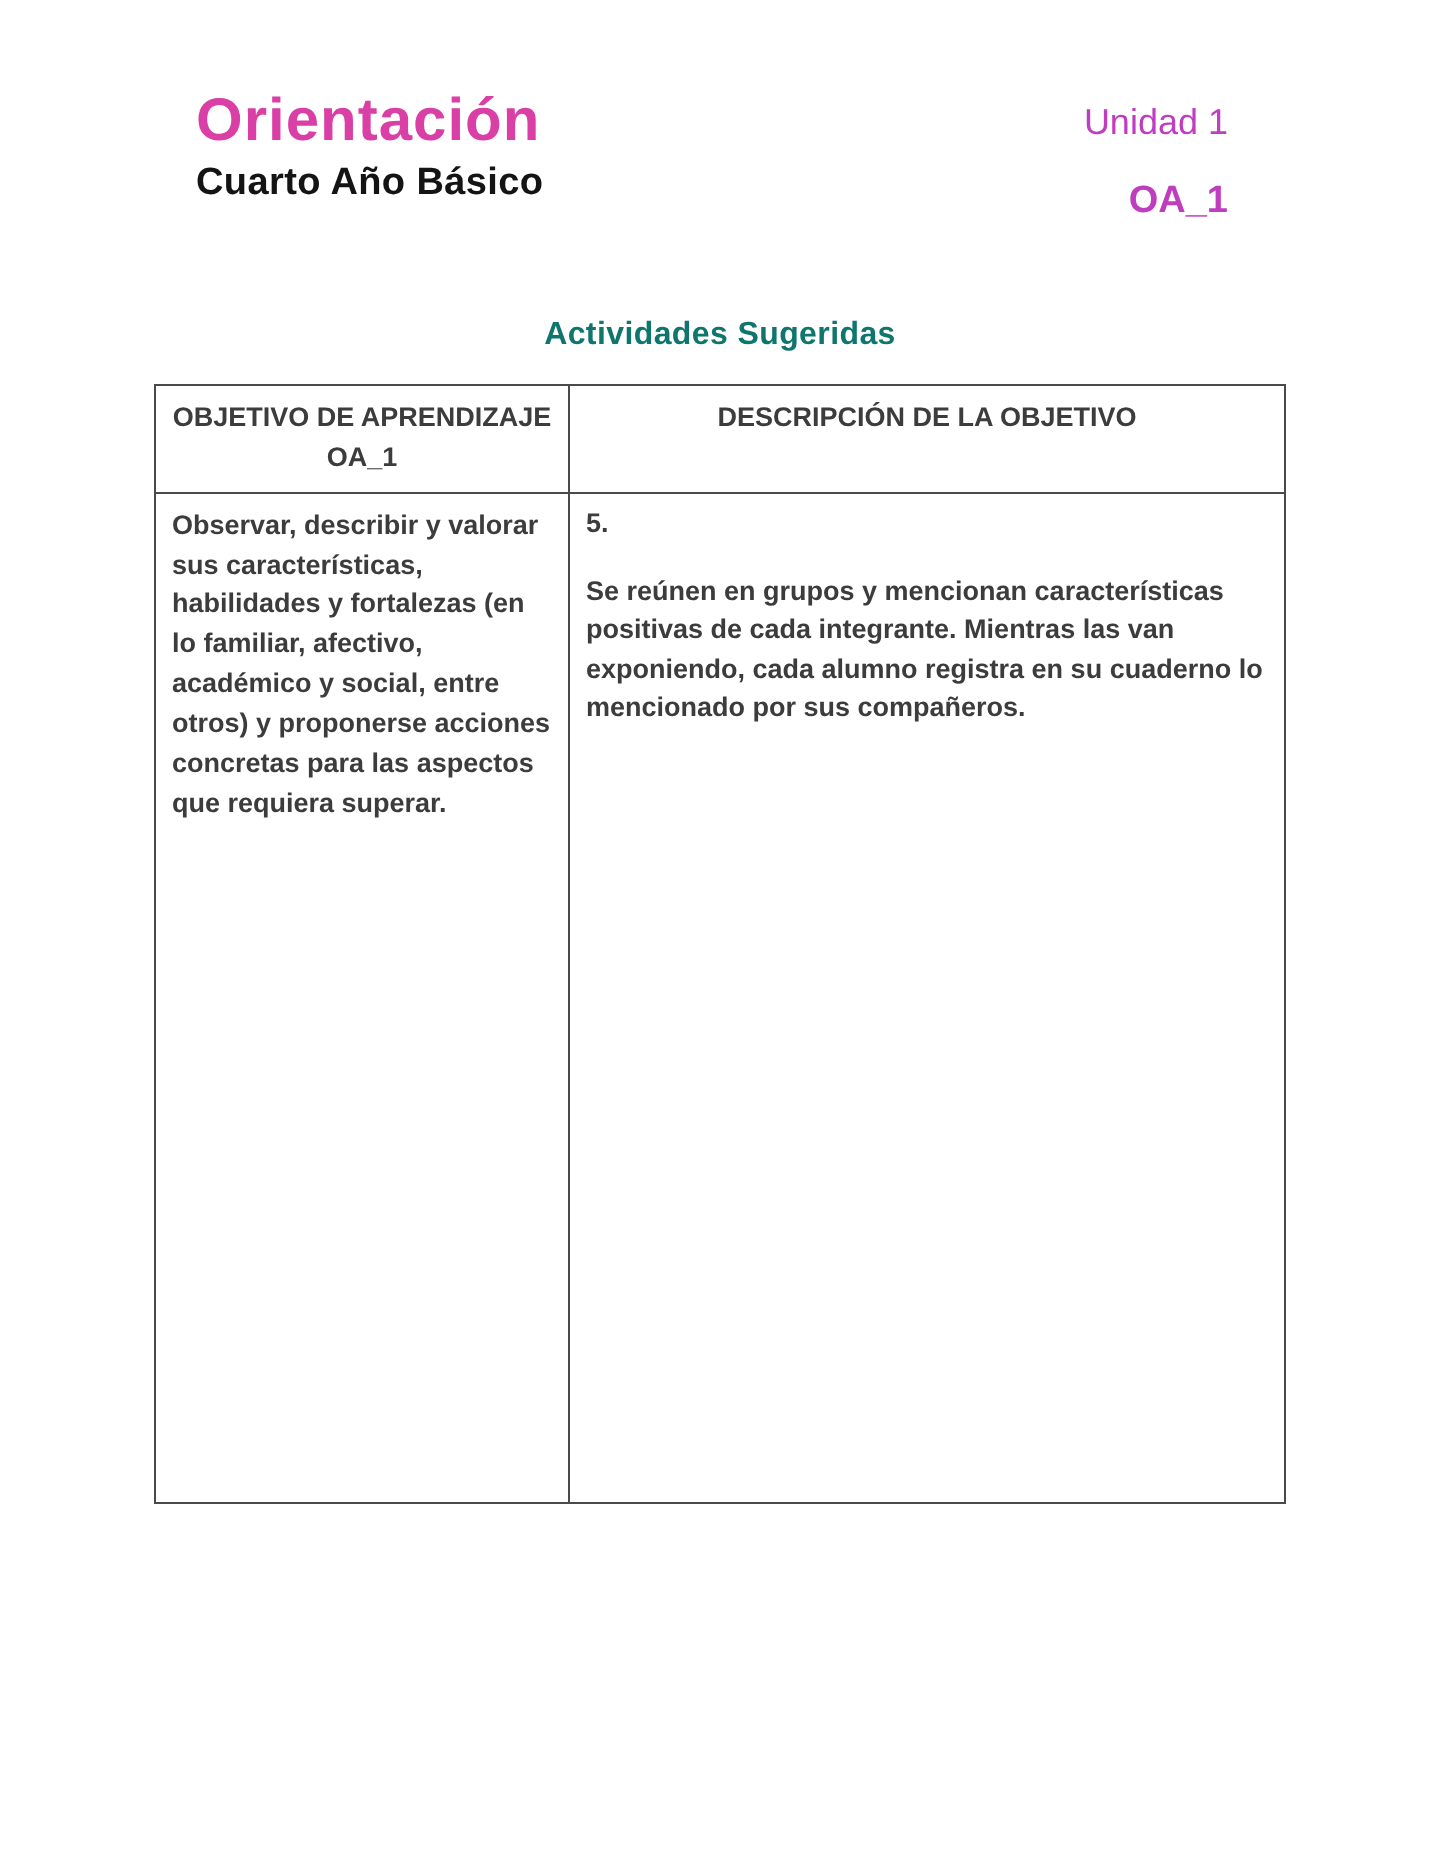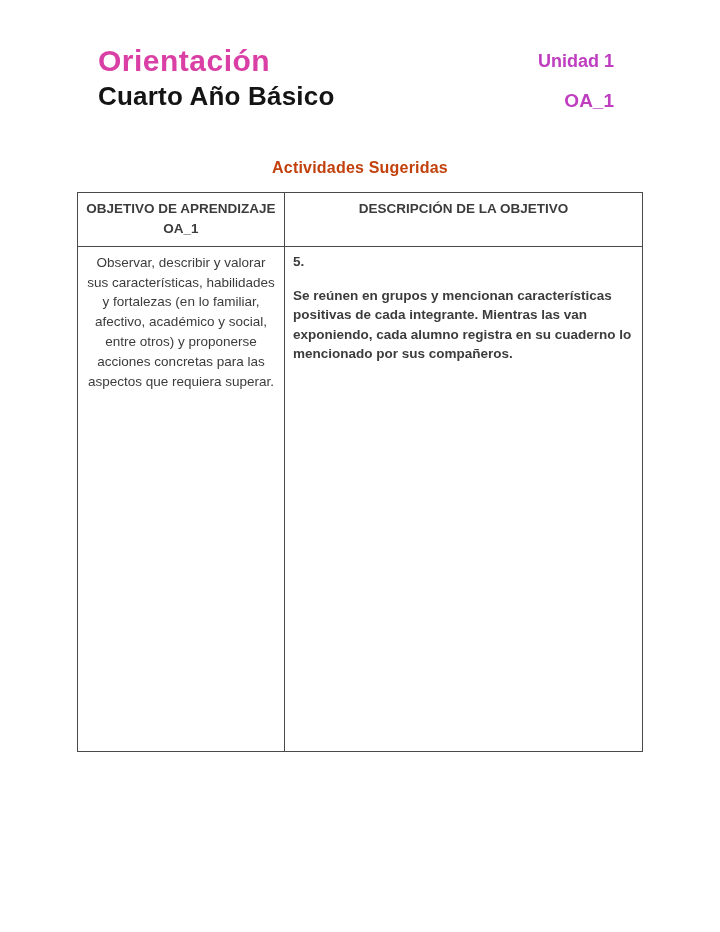--- a/index.html
+++ b/index.html
@@ -27,42 +27,42 @@
   }
   .doc-title {
     color: #d93fa4;
     font-size: 30px;
     font-weight: bold;
     line-height: 1.1;
     letter-spacing: 0.5px;
   }
   .doc-subtitle {
     color: #141414;
-    font-size: 26px;
+    font-size: 19px;
     font-weight: bold;
     margin-top: 4px;
     letter-spacing: 0.2px;
   }
   .header-right {
     text-align: right;
     padding-top: 7px;
   }
   .unit-label {
     color: #bf3dbf;
     font-size: 18px;
-    font-weight: bold;
+    font-weight: normal;
   }
   .oa-label {
     color: #bf3dbf;
     font-size: 19px;
     font-weight: bold;
     margin-top: 18px;
   }
   .section-title {
-    color: #c2410c;
+    color: #0f766e;
     font-size: 16px;
     font-weight: bold;
     text-align: center;
     margin: 46px 0 0 0;
     line-height: 1.2;
     letter-spacing: 0.2px;
   }
   .activities-table {
     border-collapse: collapse;
     table-layout: fixed;
@@ -81,24 +81,23 @@
     width: 190px;
     text-align: center;
     line-height: 1.5;
     height: 33px;
   }
   th.col-description {
     text-align: center;
     line-height: 1.5;
   }
   .objective-cell {
-    font-weight: normal;
+    font-weight: bold;
     line-height: 1.47;
     height: 492px;
-    text-align: center;
   }
   .activity-number {
     font-weight: bold;
     line-height: 1.4;
   }
   .activity-text {
     margin: 14px 0 0 0;
     line-height: 1.45;
     max-width: 350px;
     font-weight: bold;

